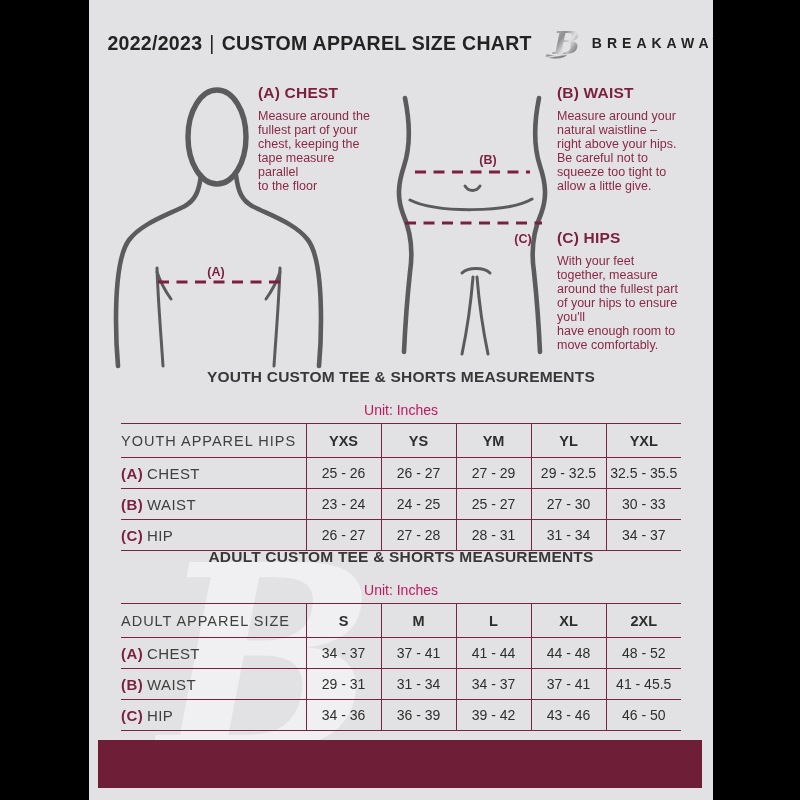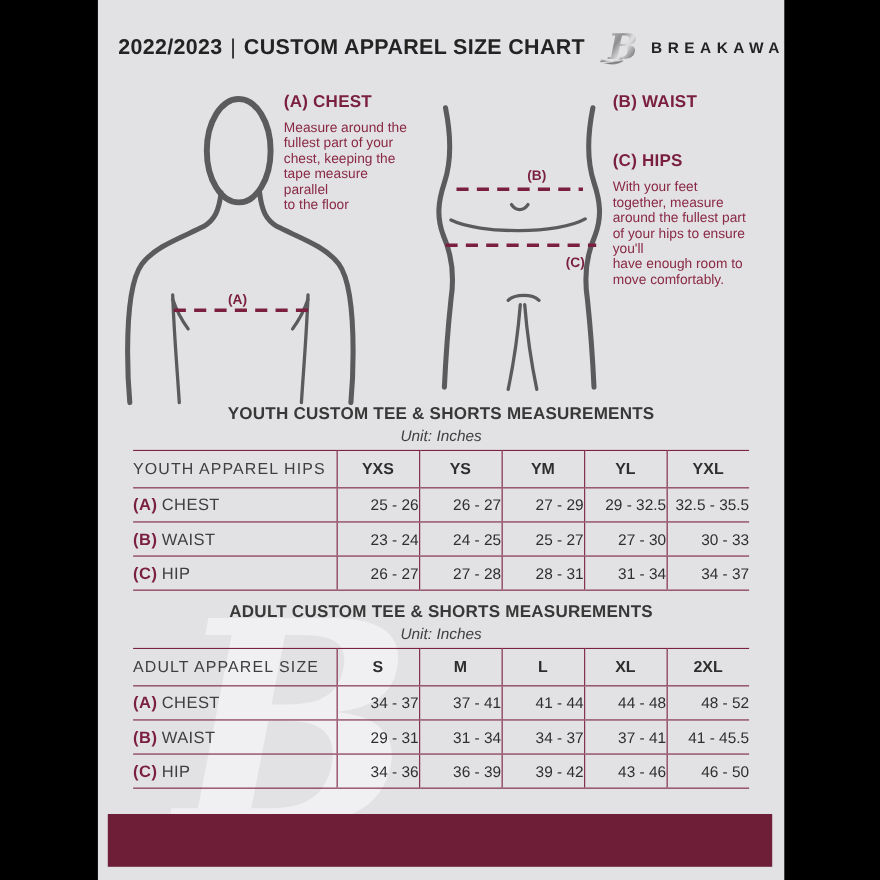--- a/index.html
+++ b/index.html
@@ -47,33 +47,33 @@
   .measure-h.hips-h{margin-top:36px;}
   .measure-p{
     margin:7px 0 0;font-size:12.5px;line-height:14px;
     color:var(--maroon_text,#8a2945);white-space:pre-line;
   }
   
   .tbl-section{position:absolute;left:0;width:624px;z-index:1;}
   .youth-section{top:368px;}
   .adult-section{top:548px;}
   .section-title{text-align:center;font-size:15.5px;font-weight:700;letter-spacing:.2px;color:#383838;}
-  .unit{text-align:center;font-style:italic;font-size:14px;color:#404040;margin-top:2px;}
+  .unit{text-align:center;font-size:14px;color:#be185d;margin-top:16px;}
   table.size-tbl{width:560px;margin:5px auto 0;border-collapse:collapse;table-layout:fixed;}
   .size-tbl th,.size-tbl td{padding:0;}
   .size-tbl tr>*{border-bottom:1.5px solid var(--table_line,#7b2240);}
   .size-tbl tr.head-row>*{border-top:1.5px solid var(--table_line,#7b2240);height:33px;}
   .size-tbl tr>*+*{border-left:1.5px solid var(--table_line,#7b2240);}
   .size-tbl td{height:30px;}
   .lbl-col{text-align:left;padding-left:15px;font-weight:400;font-size:14.5px;
     letter-spacing:1px;color:#3f3f3f;}
   .size-col{text-align:center;font-weight:700;font-size:14.5px;color:#2e2e2e;}
   .row-lbl{text-align:left;padding-left:18px;font-size:15px;letter-spacing:.4px;color:#3f3f3f;}
   .row-lbl b{color:var(--maroon,#7a1f3d);font-weight:700;margin-right:4px;}
-  .val{text-align:right;font-size:14px;color:#2e2e2e;}
+  .val{text-align:center;font-size:14px;color:#2e2e2e;}
   
   .footer-bar{position:absolute;left:9px;top:740px;width:604px;height:48px;
     background:var(--footer_bar,#6e1f37);z-index:2;}
 </style>
 </head>
 <body>
 
 <div class="page">
 
   <div class="watermark">B</div>
@@ -130,20 +130,26 @@
     <h3 class="measure-h">(A) CHEST</h3>
     <p class="measure-p">Measure around the
 fullest part of your
 chest, keeping the
 tape measure parallel
 to the floor</p>
   </div>
 
   <div class="measure-block right-block">
     <h3 class="measure-h">(B) WAIST</h3>
+    <p class="measure-p">Measure around your
+natural waistline –
+right above your hips.
+Be careful not to
+squeeze too tight to
+allow a little give.</p>
     <h3 class="measure-h hips-h">(C) HIPS</h3>
     <p class="measure-p">With your feet
 together, measure
 around the fullest part
 of your hips to ensure
 you'll
 have enough room to
 move comfortably.</p>
   </div>
 

